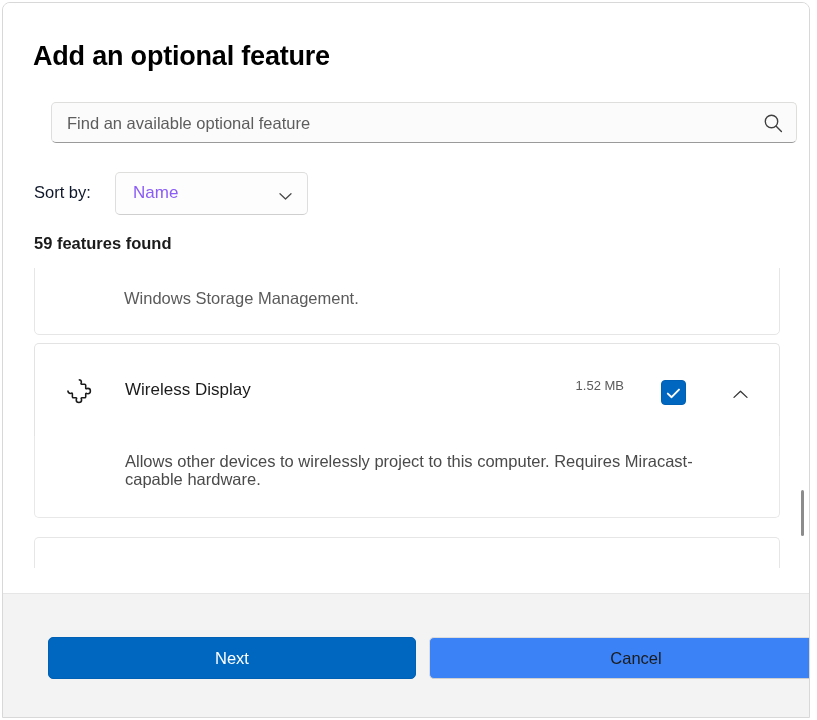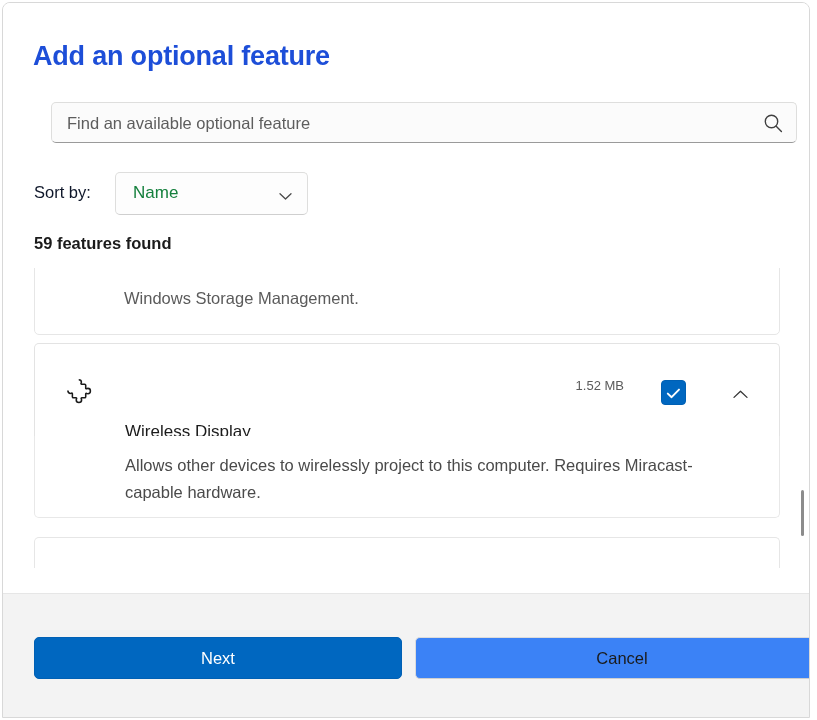--- a/index.html
+++ b/index.html
@@ -40,21 +40,21 @@
     overflow: hidden;
   }
 
   
   .page-title {
     position: absolute;
     left: 30px;
     top: 38px;
     font-size: 27px;
     font-weight: bold;
-    color: #1d4ed8;
+    color: #000000;
     letter-spacing: -0.2px;
   }
 
   
   .search-box {
     position: absolute;
     left: 31px;
     top: 99px;
     width: 746px;
     height: 41px;
@@ -110,21 +110,21 @@
     border-radius: 5px;
     background: #fdfdfd;
     box-sizing: border-box;
     cursor: pointer;
   }
   .sort-value {
     position: absolute;
     left: 17px;
     top: 10px;
     font-size: 17px;
-    color: #15803d;
+    color: #8b5cf6;
   }
   .chev-down {
     position: absolute;
     right: 14px;
     top: 15px;
     width: 15px;
     height: 12px;
     color: #4a4a4a;
   }
 
@@ -187,21 +187,20 @@
     width: 30px;
     height: 30px;
     color: #1b1b1b;
   }
   .feature-name {
     position: absolute;
     left: 90px;
     top: 36px;
     font-size: 17px;
     color: #1b1b1b;
-    margin-top: 42px;
   }
   .feature-size {
     position: absolute;
     right: 155px;
     top: 34px;
     font-size: 13px;
     color: #5b5b5b;
   }
   .feature-checkbox {
     position: absolute;
@@ -241,21 +240,21 @@
     border-top: 0;
     border-top-left-radius: 0;
     border-top-right-radius: 0;
   }
   .desc-text {
     position: absolute;
     left: 90px;
     top: 16px;
     width: 620px;
     font-size: 16.5px;
-    line-height: 27px;
+    line-height: 18px;
     color: #4a4a4a;
   }
 
   
   .card-clipped-bottom {
     top: 269px;
     height: 60px;
     border-bottom: 1px solid #c8c8c8;
   }
 
@@ -294,20 +293,21 @@
     top: 43px;
     height: 42px;
     border-radius: 5px;
     font-family: "Liberation Sans", sans-serif;
     font-size: 16.5px;
     text-align: center;
     line-height: 40px;
     box-sizing: border-box;
     cursor: pointer;
     user-select: none;
+    margin-left: 14px;
   }
   .btn-primary {
     left: 31px;
     width: 368px;
     background: #0067c0;
     border: 1px solid #0060b4;
     color: #ffffff;
   }
   .btn-secondary {
     left: 412px;

